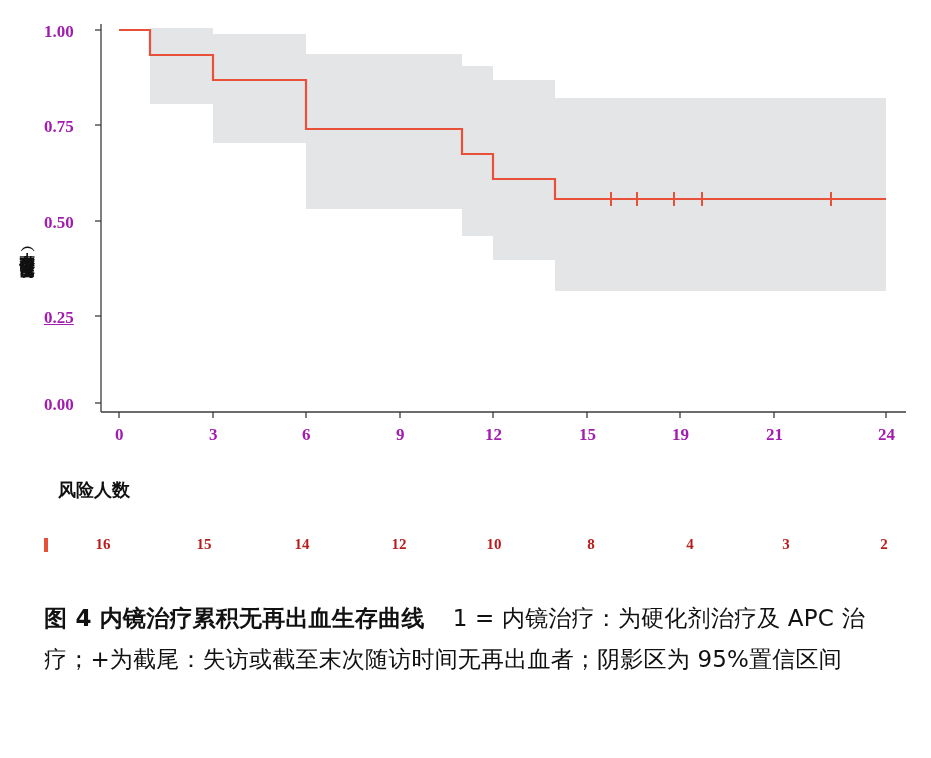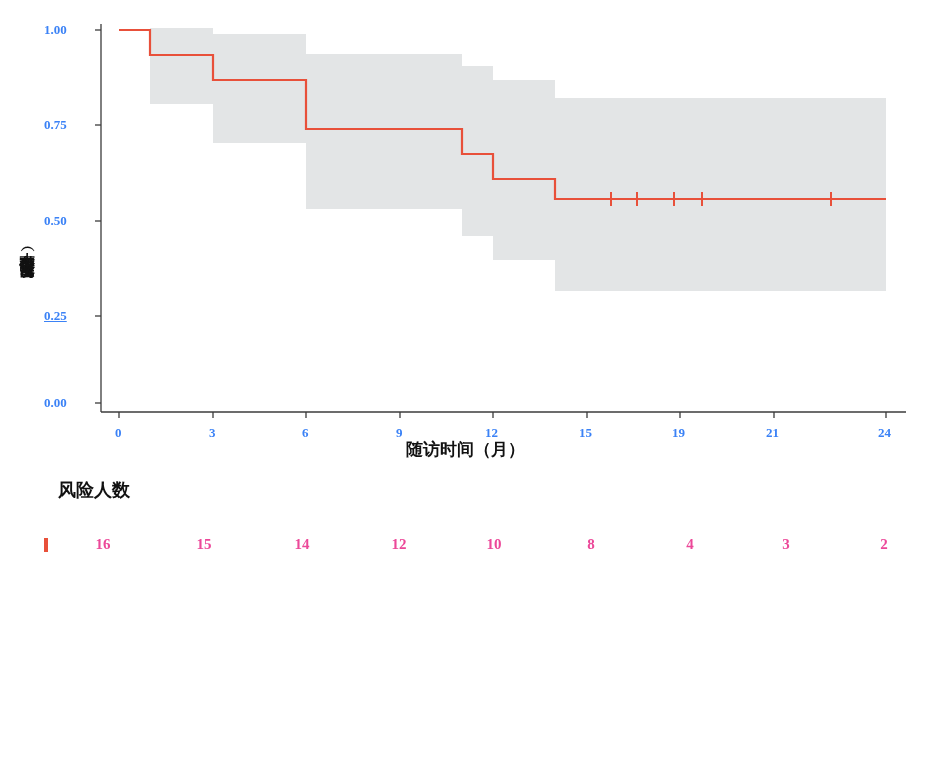--- a/index.html
+++ b/index.html
@@ -56,23 +56,23 @@
     width: 931px;
     text-align: center;
     font-family: "DejaVu Sans", sans-serif;
     font-size: 17px;
     font-weight: bold;
     color: #111;
   }
   .tick-label {
     position: absolute;
     font-family: "Liberation Serif", serif;
-    font-size: 13px;
-    font-weight: bold;
-    color: #3b82f6;
+    font-size: 17px;
+    font-weight: bold;
+    color: #a21caf;
     white-space: nowrap;
   }
   
   #risk-table {
     position: absolute;
     left: 0;
     top: 470px;
     width: 931px;
     height: 110px;
     padding-left: 40px;
@@ -93,21 +93,21 @@
     width: 4px;
     height: 14px;
     background: #e8503a;
   }
   .risk-num {
     position: absolute;
     top: 66px;
     font-family: "Liberation Serif", serif;
     font-size: 15px;
     font-weight: bold;
-    color: #ec4899;
+    color: #b91c1c;
     transform: translateX(-50%);
     white-space: nowrap;
   }
   
   #caption {
     position: absolute;
     left: 44px;
     top: 598px;
     width: 856px;
     font-family: "DejaVu Sans", sans-serif;
@@ -180,32 +180,34 @@
     <div class="tick-label" style="left:115px; top:425px;">0</div>
     <div class="tick-label" style="left:209px; top:425px;">3</div>
     <div class="tick-label" style="left:302px; top:425px;">6</div>
     <div class="tick-label" style="left:396px; top:425px;">9</div>
     <div class="tick-label" style="left:485px; top:425px;">12</div>
     <div class="tick-label" style="left:579px; top:425px;">15</div>
     <div class="tick-label" style="left:672px; top:425px;">19</div>
     <div class="tick-label" style="left:766px; top:425px;">21</div>
     <div class="tick-label" style="left:878px; top:425px;">24</div>
 
-    <div class="xlabel">随访时间（月）</div>
   </div>
 
   <div id="risk-table">
     <div id="risk-title">风险人数</div>
     <div id="risk-strata-mark"></div>
 
     <div class="risk-num" style="left:103px;">16</div>
     <div class="risk-num" style="left:204px;">15</div>
     <div class="risk-num" style="left:302px;">14</div>
     <div class="risk-num" style="left:399px;">12</div>
     <div class="risk-num" style="left:494px;">10</div>
     <div class="risk-num" style="left:591px;">8</div>
     <div class="risk-num" style="left:690px;">4</div>
     <div class="risk-num" style="left:786px;">3</div>
     <div class="risk-num" style="left:884px;">2</div>
   </div>
 
+  <div id="caption">
+    <span class="cap-head">图 4 内镜治疗累积无再出血生存曲线</span><span class="cap-gap"></span><span>1 = 内镜治疗：为硬化剂治疗及 APC 治疗；+为截尾：失访或截至末次随访时间无再出血者；阴影区为 95%置信区间</span>
+  </div>
 
 </div>
 
 </body></html>

